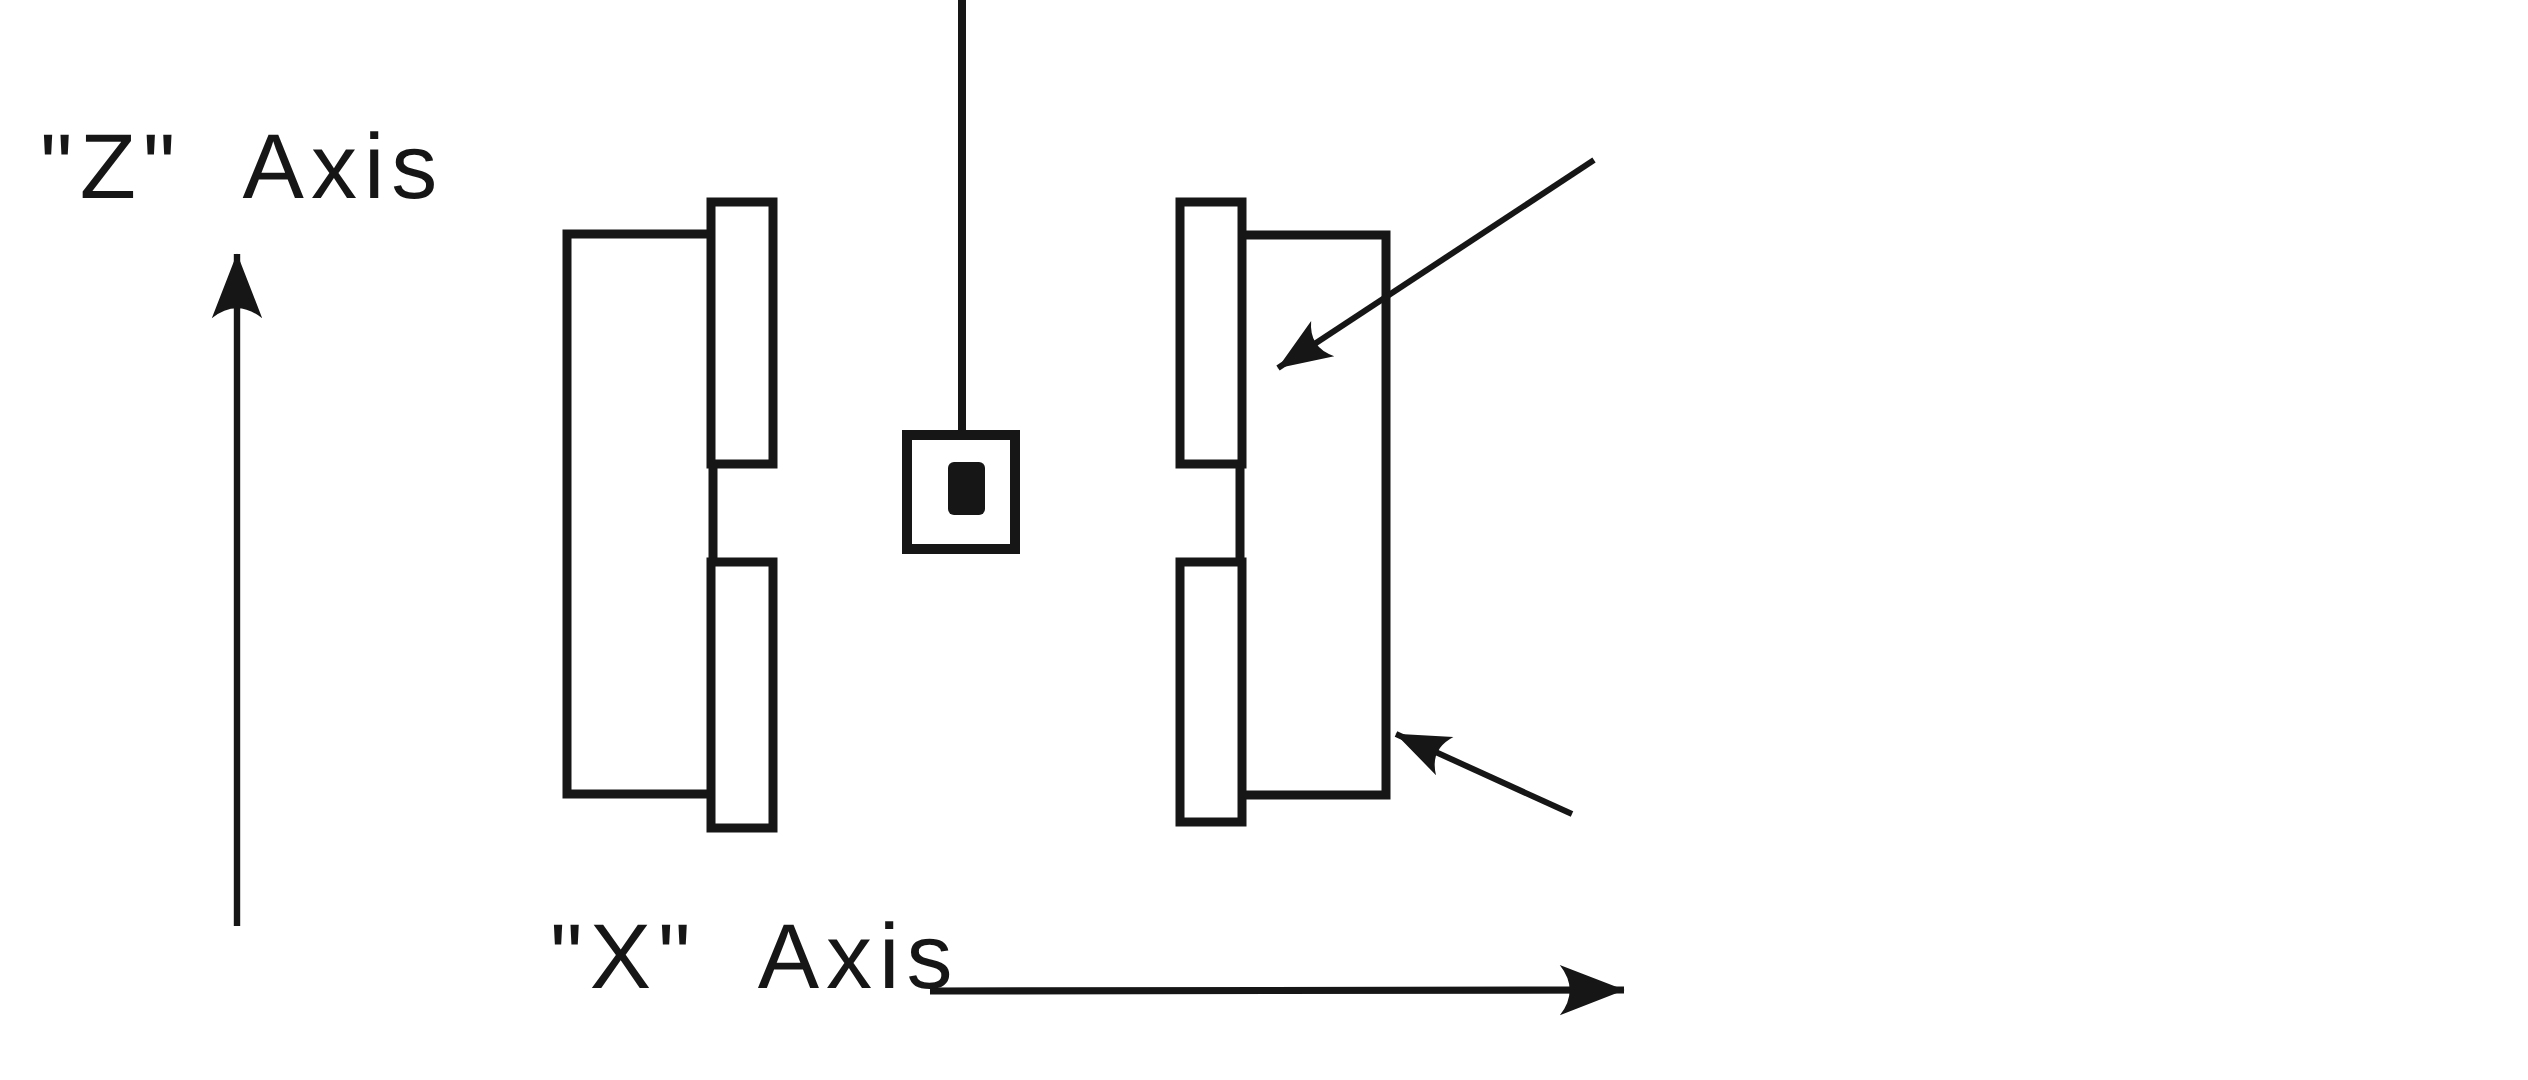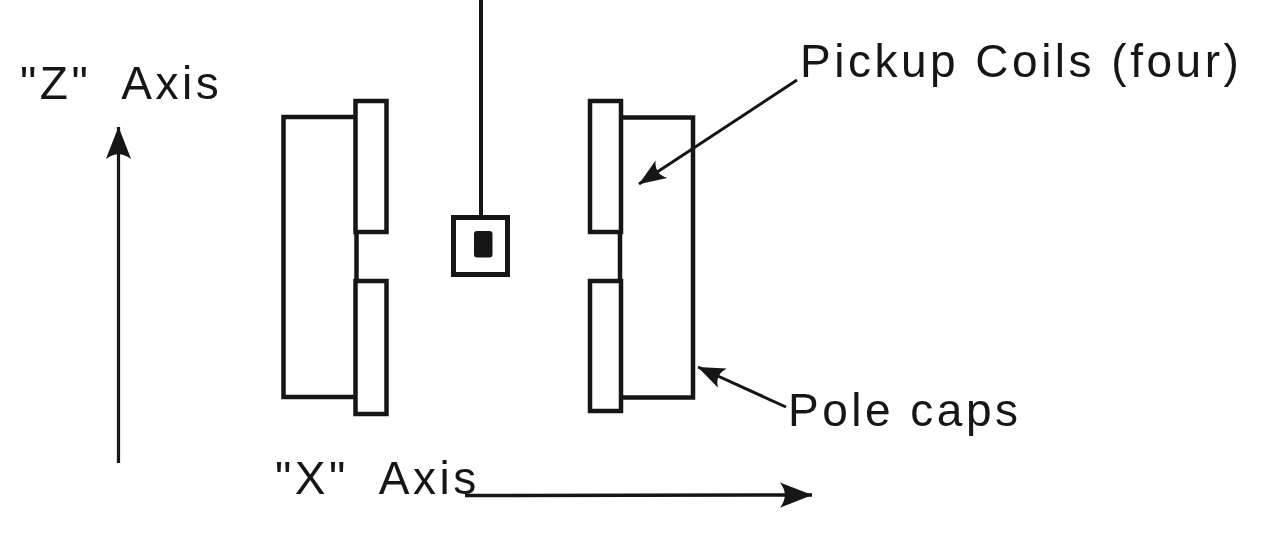--- a/index.html
+++ b/index.html
@@ -66,16 +66,14 @@
     <line x1="465" y1="495.5" x2="812" y2="495" stroke="#161616" stroke-width="3.6" marker-end="url(#ah-big)"></line>
 
     <line x1="797" y1="80" x2="639" y2="184" stroke="#161616" stroke-width="3" marker-end="url(#ah)"></line>
     <line x1="786" y1="407" x2="698" y2="367" stroke="#161616" stroke-width="3" marker-end="url(#ah)"></line>
   </svg>
 
   <div class="lbl" id="z-label">"Z"  Axis</div>
 
   <div class="lbl" id="x-label">"X"  Axis</div>
 
-  <div class="lbl" id="pickup-label">Pickup Coils (four)</div>
 
-  <div class="lbl" id="polecaps-label">Pole caps</div>
 </div>
 
 </body></html>

